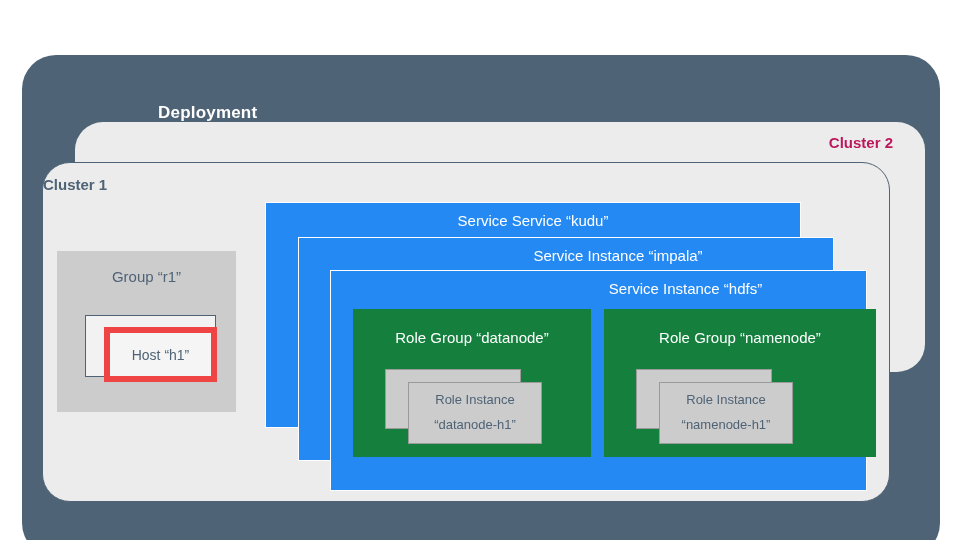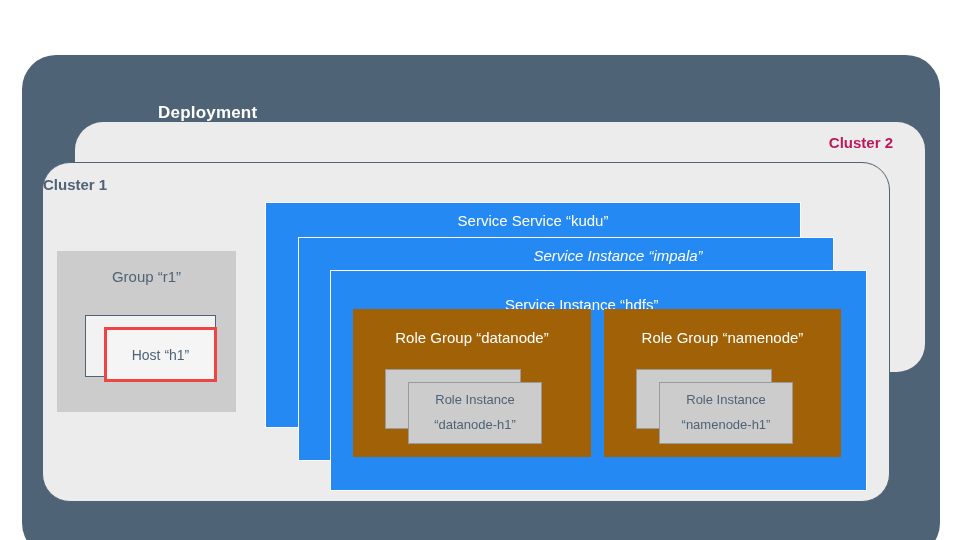--- a/index.html
+++ b/index.html
@@ -117,21 +117,21 @@
     border: 1px solid #4f6376;
     box-sizing: border-box;
   }
   .host-front {
     position: absolute;
     left: 104px;
     top: 295px;
     width: 113px;
     height: 55px;
     background: #f5f5f5;
-    border: 3px solid #ef4444;
+    border: 6px solid #ef4444;
     box-sizing: border-box;
     display: flex;
     align-items: center;
     justify-content: center;
   }
   .host-label {
     font-size: 14px;
     color: #4f6376;
     white-space: nowrap;
   }
@@ -149,32 +149,32 @@
     width: 100%;
     font-size: 15px;
     color: #ffffff;
     white-space: nowrap;
   }
   .svc-kudu   { left: 265px; top: 170px; width: 536px; height: 226px; }
   .svc-impala { left: 298px; top: 205px; width: 536px; height: 224px; }
   .svc-hdfs   { left: 330px; top: 238px; width: 537px; height: 221px; }
 
   .svc-kudu .service-label   { top: 9px;  text-align: center; }
-  .svc-impala .service-label { top: 9px;  text-align: center; padding-left: 104px; box-sizing: border-box; font-style: italic; }
-  .svc-hdfs .service-label   { top: 25px;  padding-left: 174px; box-sizing: border-box; }
+  .svc-impala .service-label { top: 9px;  text-align: center; padding-left: 104px; box-sizing: border-box; }
+  .svc-hdfs .service-label   { top: 9px;  text-align: center; padding-left: 174px; box-sizing: border-box; }
 
   
   .rolegroup {
     position: absolute;
-    background: #a16207;
+    background: #15803d;
     top: 277px;
     height: 148px;
   }
   .rg-datanode { left: 353px; width: 238px; }
-  .rg-namenode { left: 604px; width: 237px; }
+  .rg-namenode { left: 604px; width: 237px; padding-left: 35px; }
 
   .rolegroup-label {
     position: absolute;
     left: 0;
     top: 20px;
     width: 100%;
     text-align: center;
     font-size: 15px;
     color: #ffffff;
     white-space: nowrap;

